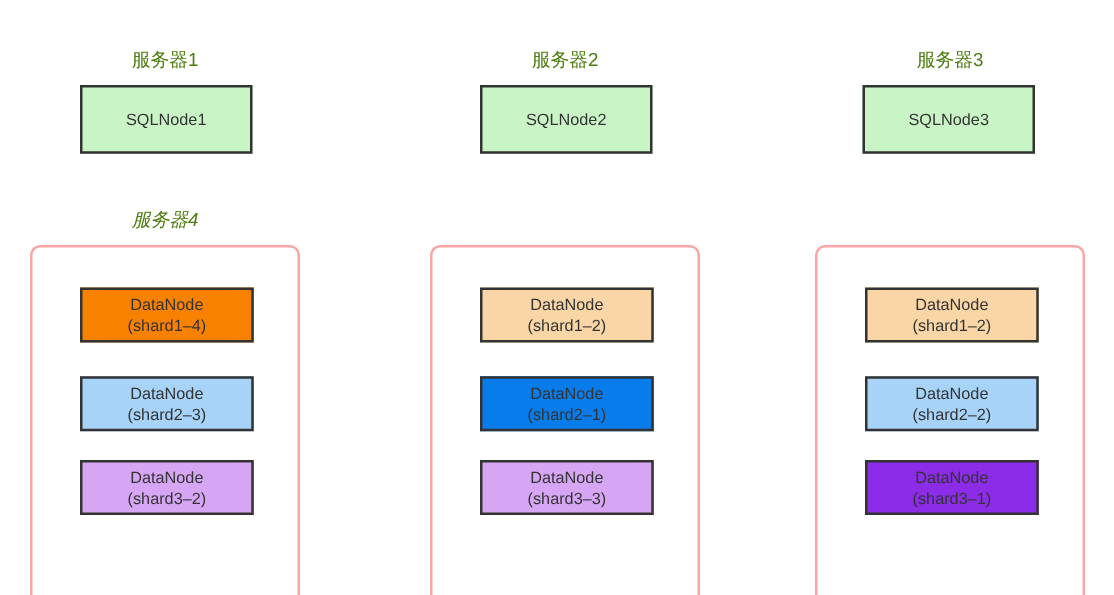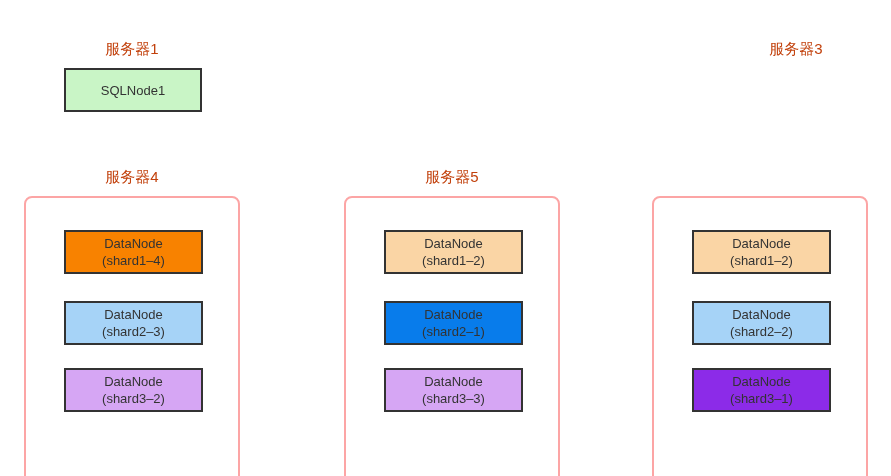--- a/index.html
+++ b/index.html
@@ -2,54 +2,60 @@
 <html><head>
 <meta charset="utf-8">
 <style>
   html,body{margin:0;padding:0;background:#ffffff;}
   .canvas{
     position:relative;width:891px;height:476px;background:#ffffff;
     font-family:"Liberation Sans","DejaVu Sans",sans-serif;color:#333333;overflow:hidden;
   }
   .srv-label{
     position:absolute;width:160px;text-align:center;
-    font-size:15px;line-height:18px;color:#c2410c;
+    font-size:15px;line-height:18px;color:#4d7c0f;
   }
   .top-label{top:40px;}
-  .mid-label{top:168px;}
-  .lbl-c1{left:52px;}  .lbl-c2{left:372px;} .lbl-c3{left:716px;text-align:center;}
+  .mid-label{top:168px;font-style:italic;}
+  .lbl-c1{left:52px;}  .lbl-c2{left:372px;} .lbl-c3{left:680px;text-align:center;}
   .node{
     position:absolute;box-sizing:border-box;border:2px solid #333333;
     display:flex;flex-direction:column;align-items:center;justify-content:center;
     text-align:center;font-size:13px;line-height:17px;color:#333333;
   }
-  .sql{top:68px;width:138px;height:44px;}
+  .sql{top:68px;width:138px;height:55px;}
   .sql-1{left:64px;} .sql-2{left:384px;} .sql-3{left:690px;}
   .container{
     position:absolute;top:196px;width:216px;height:288px;box-sizing:border-box;
     background:#ffffff;border:2px solid #fca5a5;border-radius:8px;text-decoration:underline;
   }
   .cont-1{left:24px;} .cont-2{left:344px;} .cont-3{left:652px;}
   .dn{left:38px;width:139px;height:44px;}
   .dn-0{top:32px;} .dn-1{top:103px;} .dn-2{top:170px;}
 </style>
 </head>
 <body>
 
 <div class="canvas">
 
   <div class="srv-label top-label lbl-c1">服务器1</div>
+  <div class="srv-label top-label lbl-c2">服务器2</div>
   <div class="srv-label top-label lbl-c3">服务器3</div>
 
   <div class="node sql sql-1" style="background-color: rgb(201, 245, 198);">
     <span>SQLNode1</span>
   </div>
+  <div class="node sql sql-2" style="background-color: rgb(201, 245, 198);">
+    <span>SQLNode2</span>
+  </div>
+  <div class="node sql sql-3" style="background-color: rgb(201, 245, 198);">
+    <span>SQLNode3</span>
+  </div>
 
   <div class="srv-label mid-label lbl-c1">服务器4</div>
-  <div class="srv-label mid-label lbl-c2">服务器5</div>
 
   <div class="container cont-1">
     <div class="node dn dn-0" style="background-color: rgb(248, 130, 0);">
       <div>DataNode</div>
       <div>(shard1–4)</div>
     </div>
     <div class="node dn dn-1" style="background-color: rgb(166, 211, 247);">
       <div>DataNode</div>
       <div>(shard2–3)</div>
     </div>

